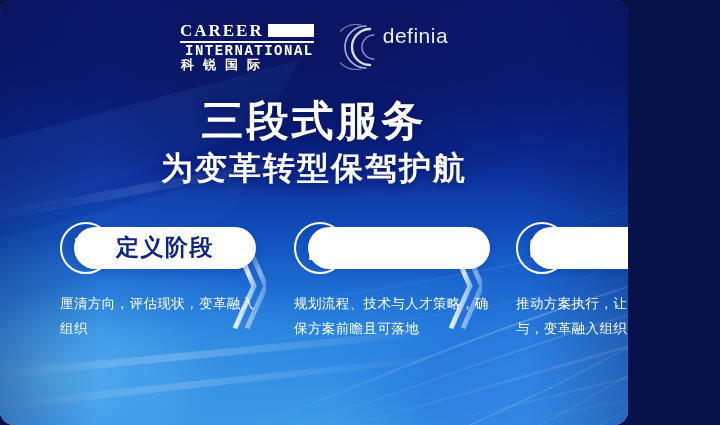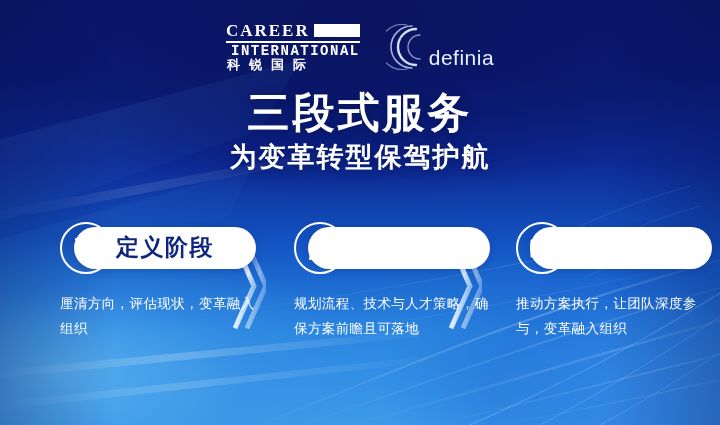--- a/index.html
+++ b/index.html
@@ -2,25 +2,26 @@
 <html lang="zh"><head>
 <meta charset="utf-8">
 <style>
   html, body {
     margin: 0;
     padding: 0;
     background: #07114a;
   }
   .banner {
     position: relative;
-    width: 720px;
+    width: 628px;
     height: 425px;
     overflow: hidden;
     font-family: "Liberation Sans", "DejaVu Sans", sans-serif;
     background: #ef4444;
+    border-radius: 14px;
   }
 
   
   .bg-base {
     position: absolute;
     inset: 0;
     background:
       linear-gradient(to bottom,
         #0a1668 0%,
         #0a1a72 18%,
@@ -112,50 +113,50 @@
   }
   .lc-cn {
     color: #ffffff;
     font-size: 13px;
     font-weight: 700;
     letter-spacing: 9px;
     padding-left: 1px;
   }
   .logo-definia {
     display: flex;
-    align-items: flex-end;
+    align-items: flex-start;
     gap: 1px;
   }
   .ld-text {
     color: #e8f1ff;
     font-size: 21px;
     letter-spacing: 0.5px;
     font-weight: 400;
     margin-left: -6px;
   }
 
   
   .headline {
     position: absolute;
-    top: 88px;
+    top: 96px;
     left: 0;
     width: 100%;
     text-align: center;
     z-index: 6;
     color: #ffffff;
   }
   .headline .l1 {
     font-size: 42px;
     font-weight: 700;
     letter-spacing: 3px;
     line-height: 1.18;
     text-shadow: 0 2px 10px rgba(3,12,70,0.55);
   }
   .headline .l2 {
-    font-size: 27px;
+    font-size: 32px;
     font-weight: 700;
     letter-spacing: 2px;
     line-height: 1.18;
     margin-top: 4px;
     text-shadow: 0 2px 10px rgba(3,12,70,0.55);
   }
 
   
   .cards {
     position: absolute;

